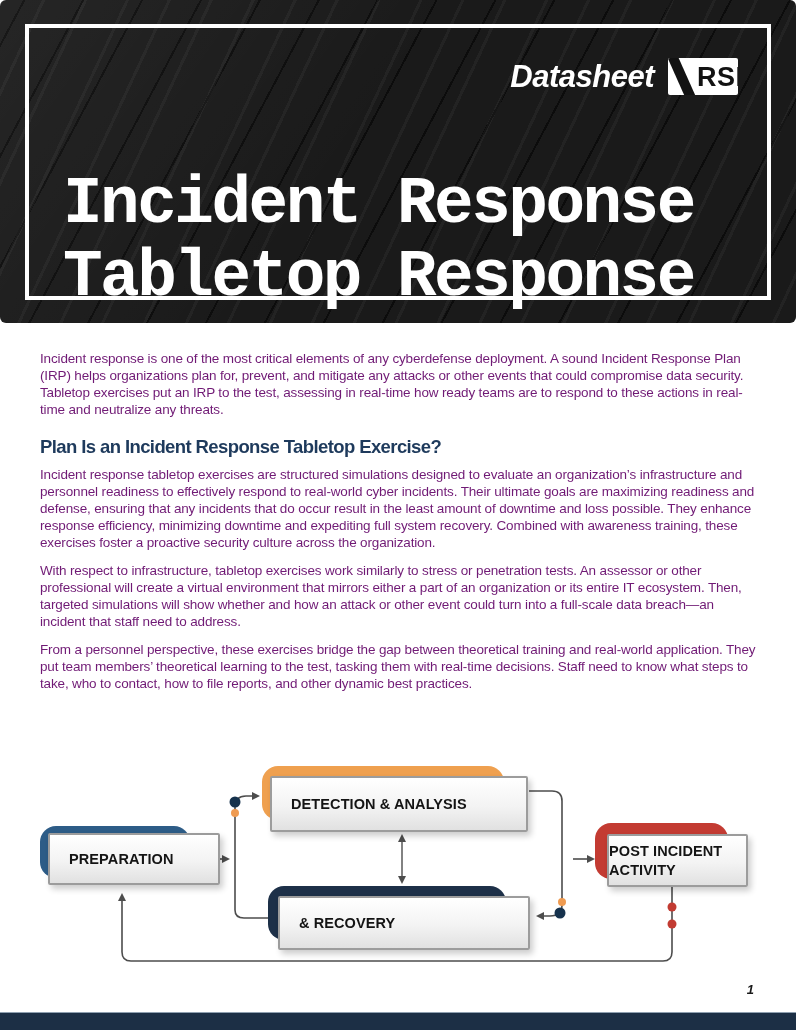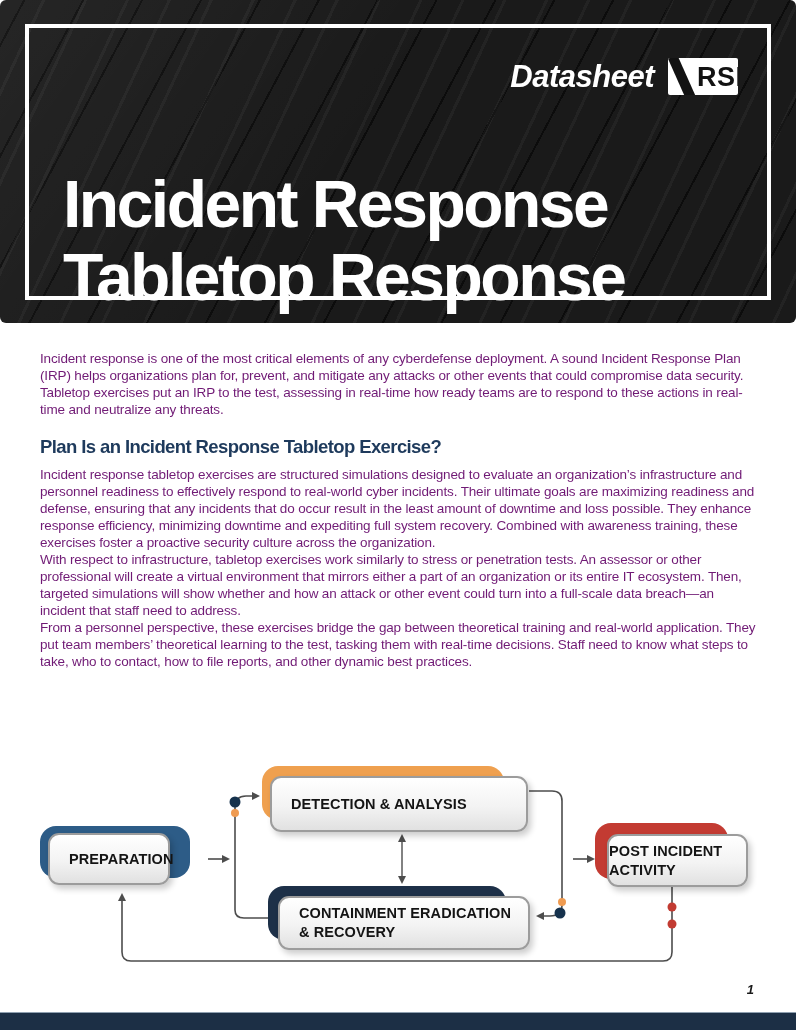--- a/index.html
+++ b/index.html
@@ -42,40 +42,41 @@
     background:#121212; transform:skewX(24deg);
   }
   .logo-text {
     position:absolute; left:29px; top:4px;
     font-weight:700; font-size:27px; color:#121212; letter-spacing:0.5px;
   }
   .hero-title {
     position:absolute; left:63px; top:168px;
     color:#ffffff; font-weight:700; font-size:66px; line-height:73px;
     letter-spacing:-2.5px;
+    font-family:Liberation Mono, monospace;
   }
 
   
   .article { padding:27px 40px 0 40px; color:#2d2d2d; }
   .article p {
     font-size:13.5px; line-height:17px; letter-spacing:-0.15px; color:#701a75;
   }
   .article h2 {
     margin-top:17px; font-size:18.5px; line-height:23px;
     letter-spacing:-0.6px; color:#1e3a5c; font-weight:700;
   }
   .article p.p-after-h { margin-top:8px; }
-  .article p.p-gap { }
+  .article p.p-gap { margin-top:11px; }
 
   
   .diagram { position:absolute; left:0; top:755px; width:796px; height:225px; }
   .diagram svg.wires { position:absolute; left:0; top:0; }
   .node-shadow { position:absolute; border-radius:16px; }
   .node {
-    position:absolute; border-radius:11px;
+    position:absolute; border-radius:2px;
     background:linear-gradient(180deg,#ffffff 0%,#f3f3f3 55%,#e1e1e1 100%);
     border:2px solid #9c9c9c;
     box-shadow:3px 4px 6px rgba(0,0,0,0.20);
     display:flex; flex-direction:column; justify-content:center;
     padding-left:19px; padding-right:6px;
     font-weight:700; color:#141414; font-size:14.5px; line-height:19px;
     letter-spacing:0.1px; white-space:nowrap;
   }
 
   
@@ -141,32 +142,31 @@
       <line x1="573" y1="104" x2="587" y2="104" stroke-width="1.6" stroke="#4d4d4d"></line>
       <polygon points="587,100 595,104 587,108" fill="#4d4d4d"></polygon>
 
       <path d="M672,132 L672,197 Q672,206 663,206 L131,206 Q122,206 122,197 L122,144" fill="none" stroke-width="1.6" stroke="#4d4d4d"></path>
       <polygon points="118,146 122,138 126,146" fill="#4d4d4d"></polygon>
       <circle cx="672" cy="152" r="4.5" fill="#c23b32"></circle>
       <circle cx="672" cy="169" r="4.5" fill="#c23b32"></circle>
     </svg>
 
     <div class="node-shadow" style="left: 40px; top: 71px; width: 150px; height: 52px; background-color: rgb(45, 92, 135);"></div>
-    <div class="node" style="left:48px; top:78px; width:122px; height:52px;">
+    <div class="node" style="left:48px; top:78px; width:172px; height:52px;">
       <span>PREPARATION</span>
     </div>
 
     <div class="node-shadow" style="left: 262px; top: 11px; width: 242px; height: 54px; background-color: rgb(239, 160, 79);"></div>
     <div class="node" style="left:270px; top:21px; width:258px; height:56px;">
       <span>DETECTION &amp; ANALYSIS</span>
     </div>
 
     <div class="node-shadow" style="left: 268px; top: 131px; width: 238px; height: 54px; background-color: rgb(29, 48, 72);"></div>
     <div class="node" style="left:278px; top:141px; width:252px; height:54px;">
-      <span>CONTAINMENT ERADICATION</span>
       <span>&amp; RECOVERY</span>
     </div>
 
     <div class="node-shadow" style="left: 595px; top: 68px; width: 133px; height: 56px; background-color: rgb(195, 59, 50);"></div>
     <div class="node" style="left:607px; top:79px; width:141px; height:53px; padding-left:0;">
       <span>POST INCIDENT</span>
       <span>ACTIVITY</span>
     </div>
   </div>
 

